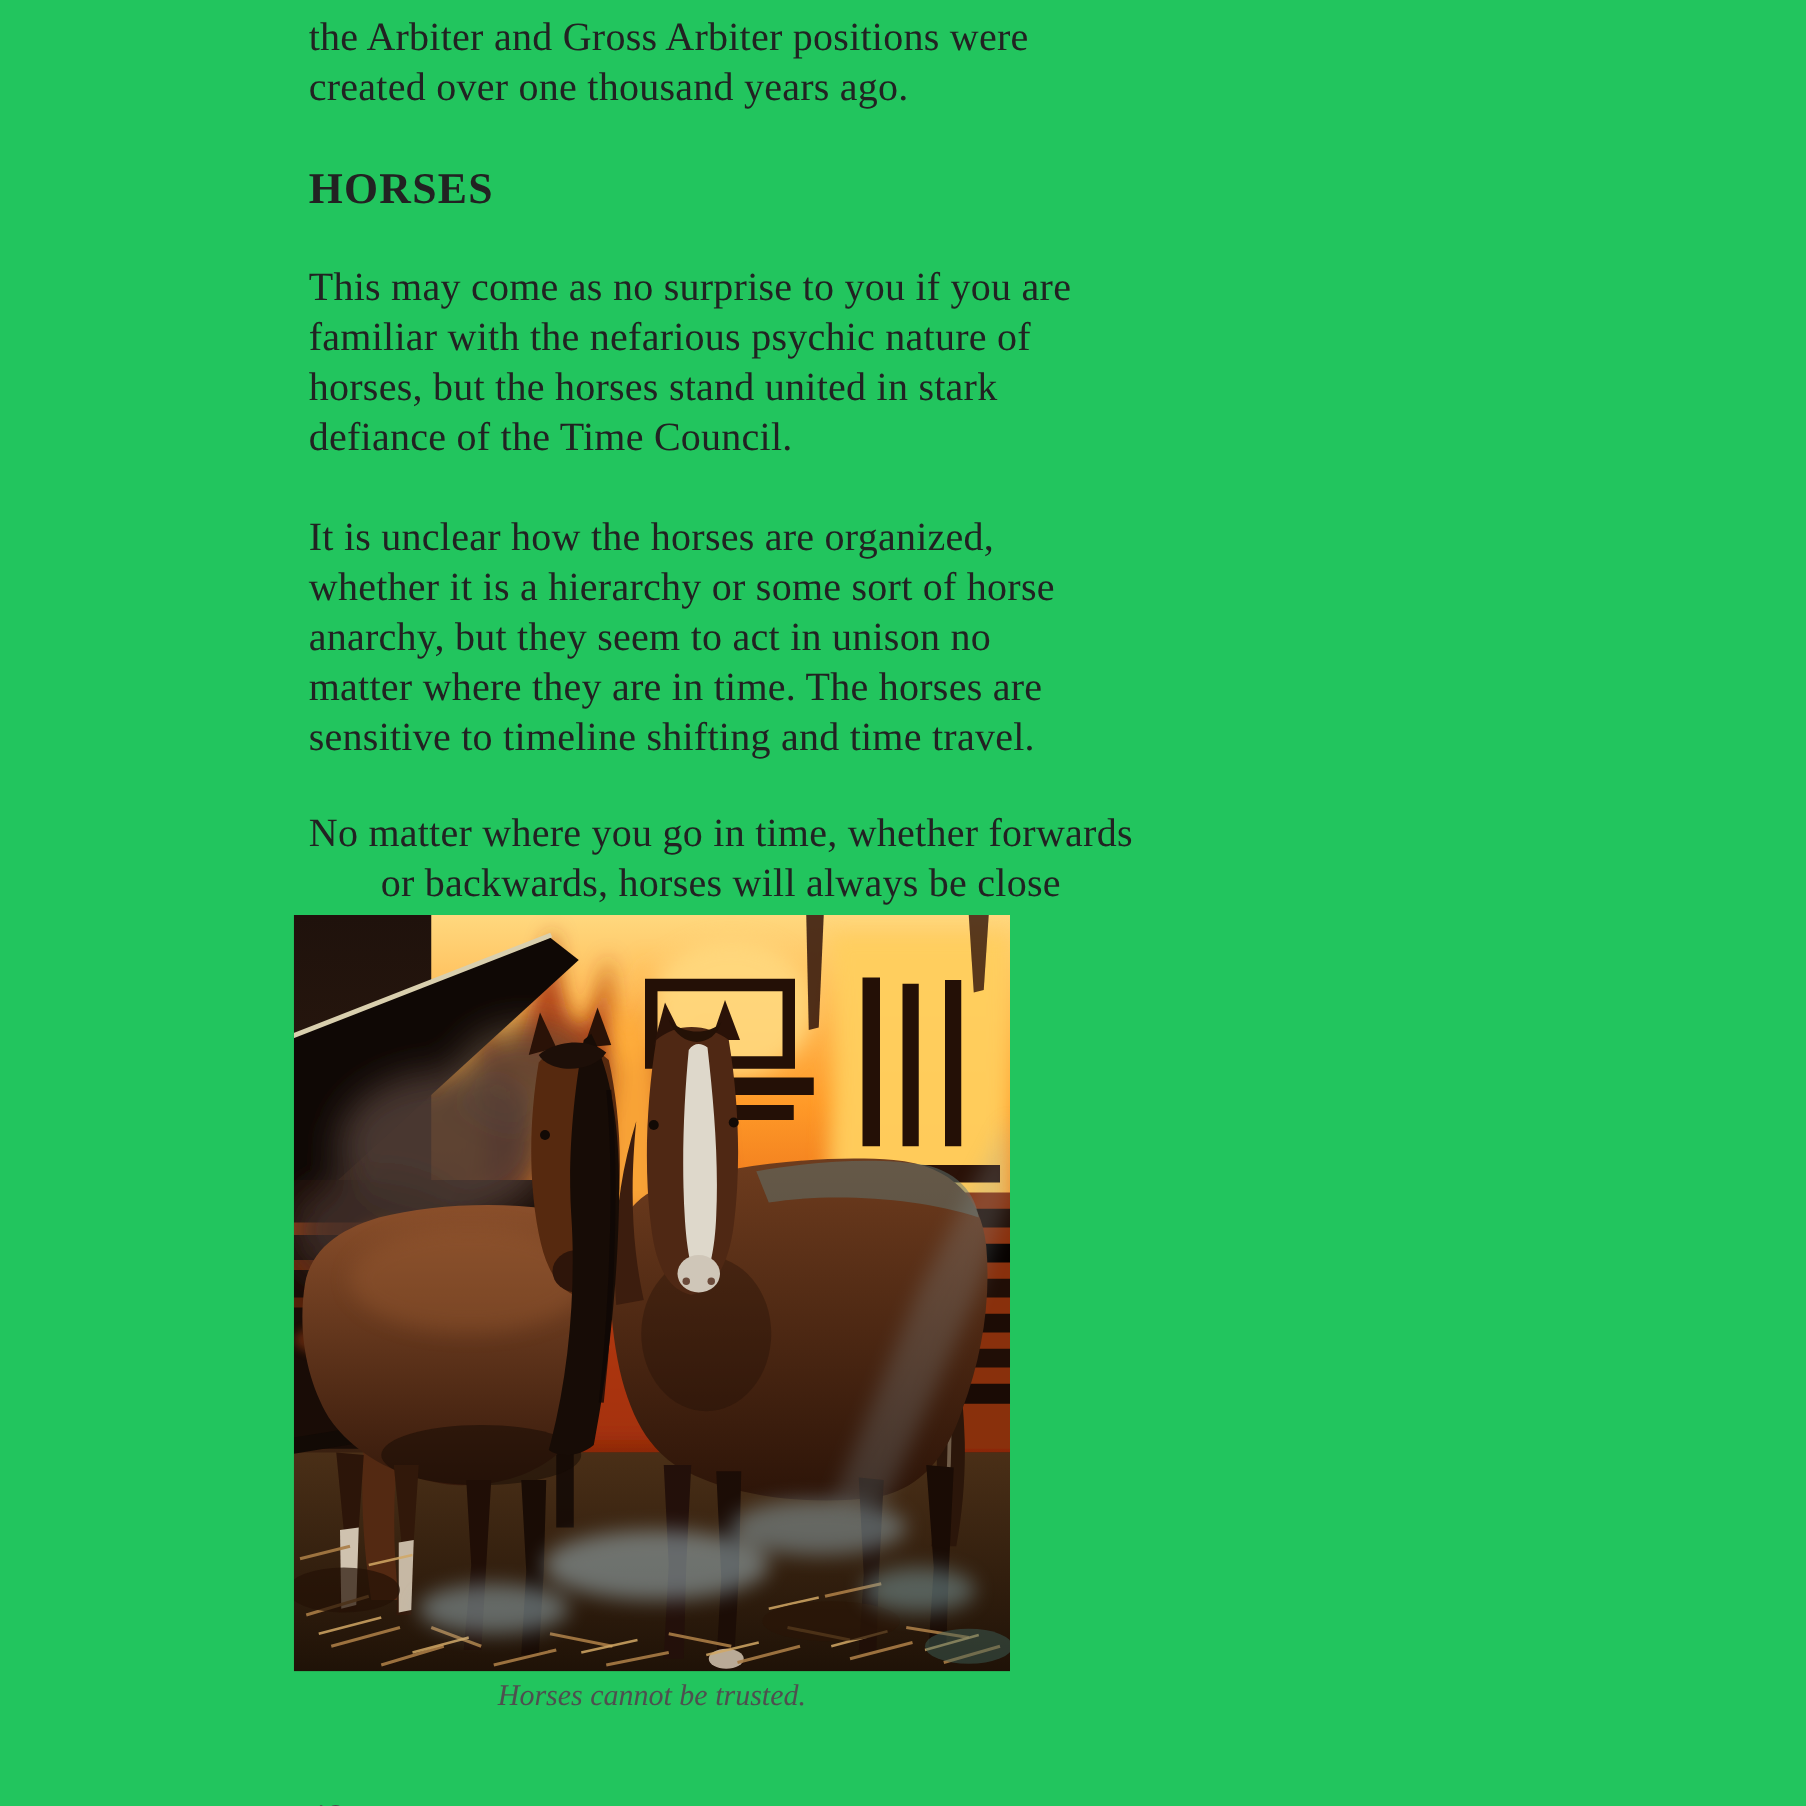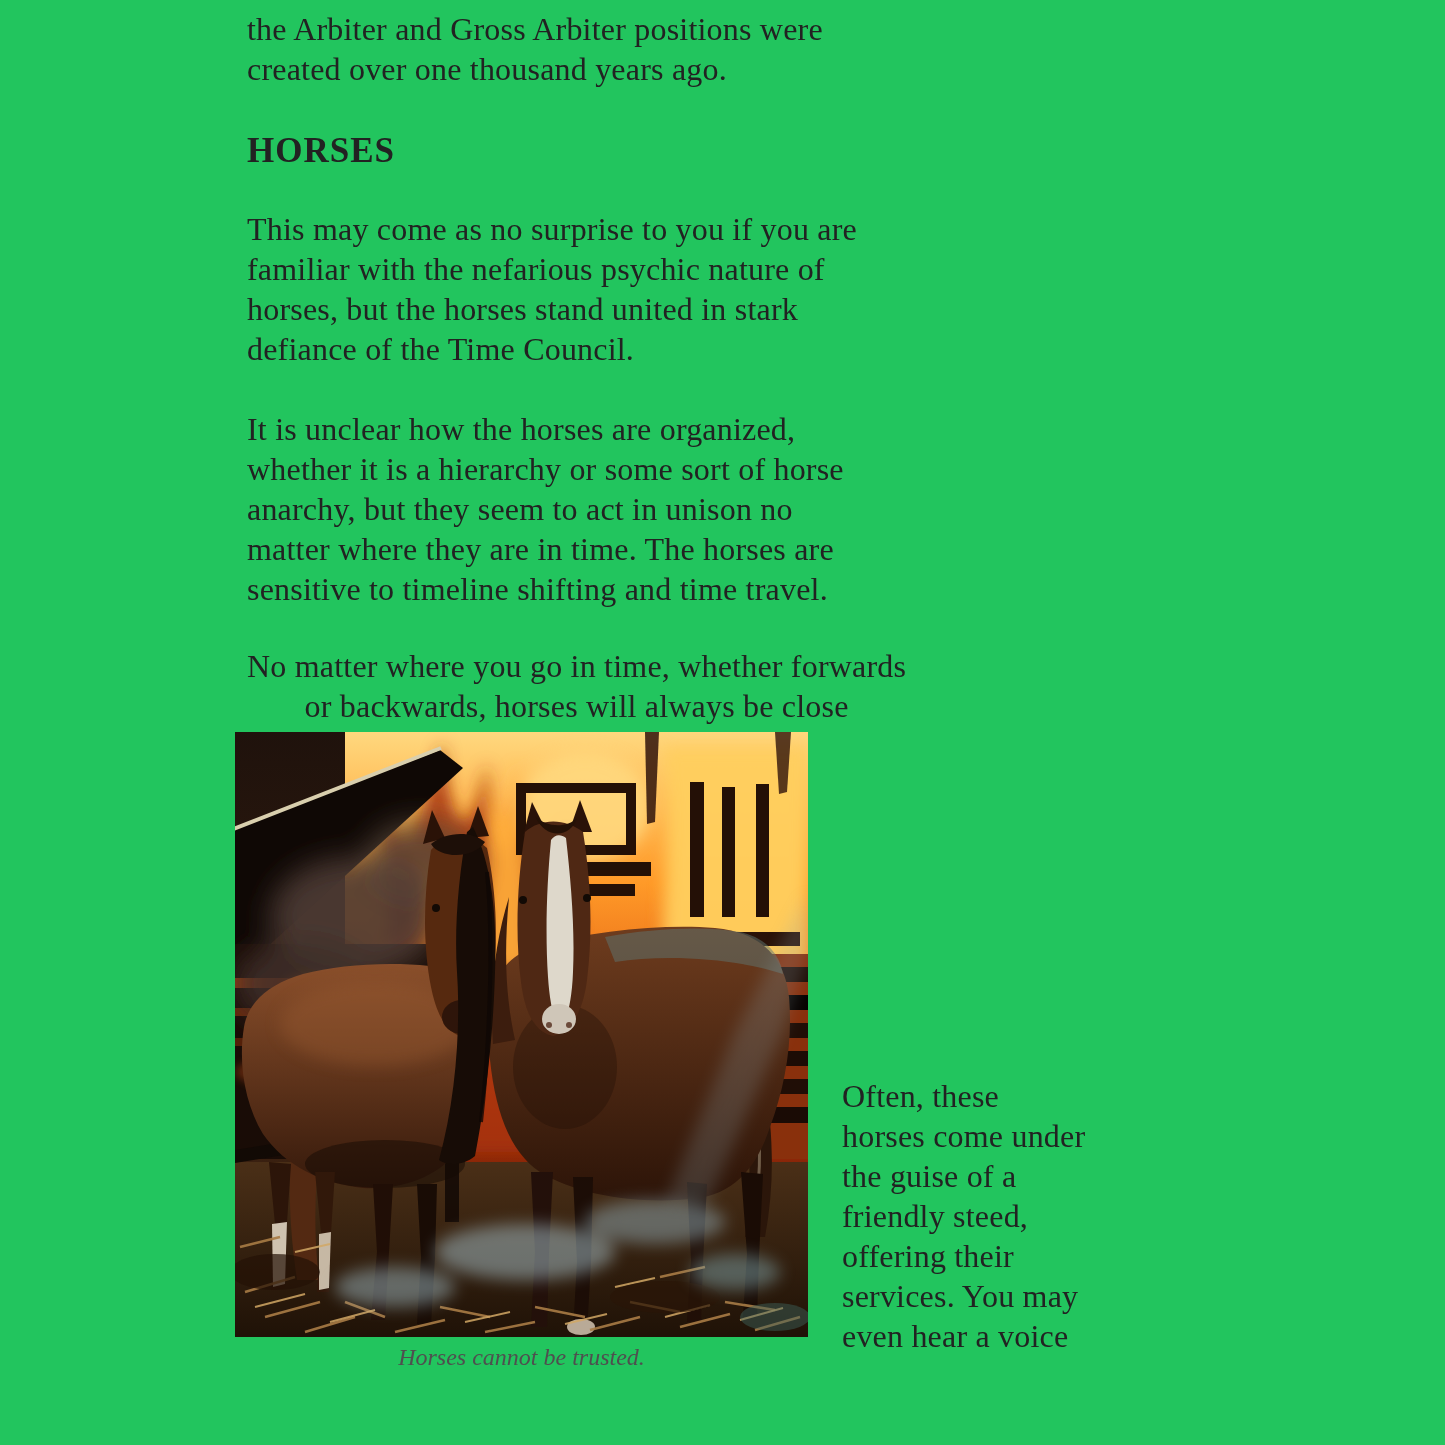--- a/index.html
+++ b/index.html
@@ -243,25 +243,18 @@
         <ellipse cx="160" cy="555" rx="60" ry="20" fill="#9db7c0"></ellipse>
         <ellipse cx="420" cy="490" rx="70" ry="22" fill="#8fa9b2"></ellipse>
         <ellipse cx="500" cy="540" rx="45" ry="18" fill="#7fa3a8"></ellipse>
       </g>
 
       <path d="M573,160 L500,300 L430,472 L472,472 L548,300 L573,222 Z" fill="#8fa5ad" opacity="0.22" filter="url(#blur8)"></path>
     </svg>
   </figure>
 
 
-  <div class="tb side2">Often, these
-horses come under
-the guise of a
-friendly steed,
-offering their
-services. You may
-even hear a voice</div>
 
   <figcaption class="caption">Horses cannot be trusted.</figcaption>
 
   <div class="pagenum">48</div>
 
 </div>
 
 </body></html>

